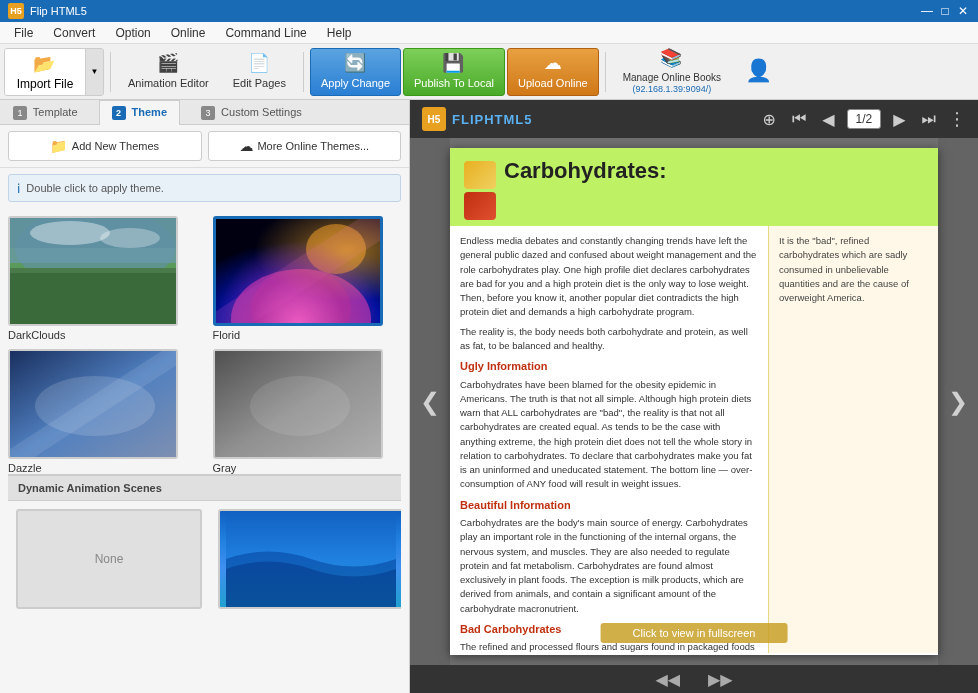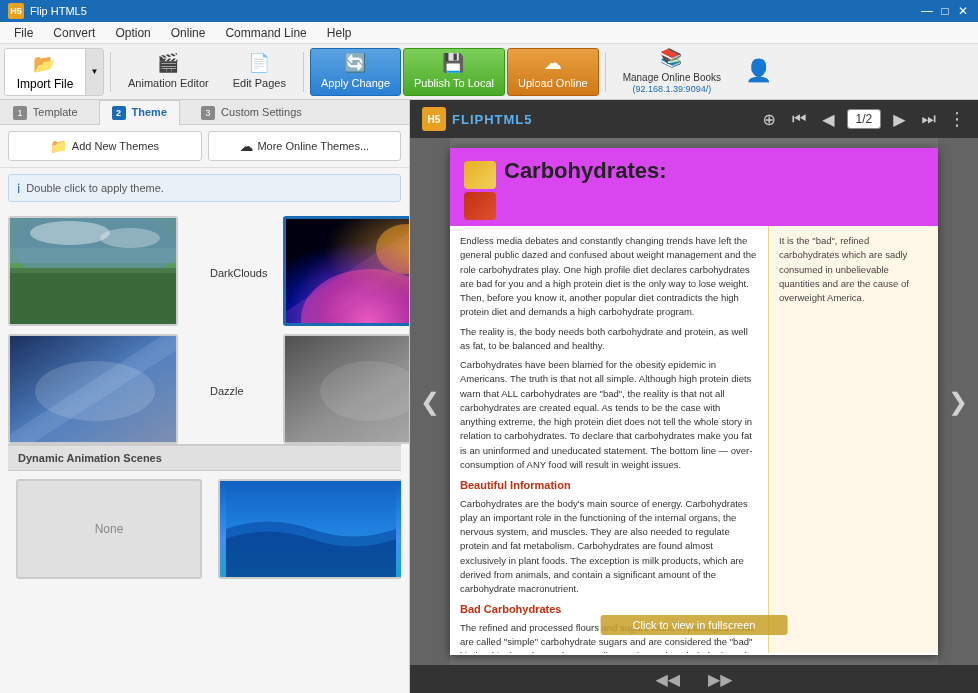--- a/index.html
+++ b/index.html
@@ -167,24 +167,23 @@
       gap: 6px;
     }
     .info-icon { color: #1a6bb5; font-size: 13px; }
     .theme-grid-inner {
       display: grid;
       grid-template-columns: 1fr 1fr;
       gap: 8px 16px;
     }
     .theme-item {
       display: flex;
-      flex-direction: row;
-      align-items: center;
-      cursor: pointer;
-      gap: 32px;
+      flex-direction: column;
+      align-items: flex-start;
+      cursor: pointer;
     }
     .theme-thumb {
       width: 170px;
       height: 110px;
       border: 2px solid #ccc;
       border-radius: 3px;
       overflow: hidden;
       position: relative;
     }
     .theme-item.selected .theme-thumb { border-color: #1a6bb5; border-width: 3px; }
@@ -292,21 +291,21 @@
     .page-title-main {
       font-size: 22px;
       font-weight: bold;
       color: #222;
       line-height: 1.2;
     }
 
     
     .fullscreen-hint {
       position: absolute;
-      bottom: 20px;
+      bottom: 12px;
       left: 50%;
       transform: translateX(-50%);
       background: rgba(200, 160, 40, 0.85);
       color: white;
       padding: 4px 32px;
       border-radius: 3px;
       font-size: 11px;
       cursor: pointer;
       white-space: nowrap;
     }
@@ -601,35 +600,36 @@
       <button class="preview-btn">⏭</button>
       <span class="preview-more">⋮</span>
     </div>
 
     <div class="book-area">
 
       <div class="nav-arrow">❮</div>
 
       <div class="page-content">
 
-        <div style="background: #d946ef; padding: 10px 14px 6px; display: flex; align-items: flex-start; gap: 8px;">
+        <div style="background: #bef264; padding: 10px 14px 6px; display: flex; align-items: flex-start; gap: 8px;">
           <div style="display: flex; flex-direction: column; gap: 3px; padding-top: 3px;">
             <div style="width: 32px; height: 28px; background: linear-gradient(135deg, #e8b020, #f0d060); border-radius: 4px;"></div>
             <div style="width: 32px; height: 28px; background: linear-gradient(135deg, #c03010, #e05030); border-radius: 4px;"></div>
           </div>
           <div>
             <div class="page-title-main">Carbohydrates:</div>
           </div>
         </div>
 
         <div style="display: flex; overflow: hidden; height: calc(100% - 80px);">
 
           <div style="flex: 1; padding: 8px 10px; overflow: hidden; font-size: 9.5px; color: #333; line-height: 1.5;">
             <p style="margin-bottom: 5px;">Endless media debates and constantly changing trends have left the general public dazed and confused about weight management and the role carbohydrates play. One high profile diet declares carbohydrates are bad for you and a high protein diet is the only way to lose weight. Then, before you know it, another popular diet contradicts the high protein diet and demands a high carbohydrate program.</p>
             <p style="margin-bottom: 5px;">The reality is, the body needs both carbohydrate and protein, as well as fat, to be balanced and healthy.</p>
+            <p style="font-size: 11px; font-weight: bold; color: #c03010; margin: 5px 0 3px;">Ugly Information</p>
             <p style="margin-bottom: 5px;">Carbohydrates have been blamed for the obesity epidemic in Americans. The truth is that not all simple. Although high protein diets warn that ALL carbohydrates are "bad", the reality is that not all carbohydrates are created equal. As tends to be the case with anything extreme, the high protein diet does not tell the whole story in relation to carbohydrates. To declare that carbohydrates make you fat is an uninformed and uneducated statement. The bottom line — over-consumption of ANY food will result in weight issues.</p>
             <p style="font-size: 11px; font-weight: bold; color: #c03010; margin: 5px 0 3px;">Beautiful Information</p>
             <p style="margin-bottom: 5px;">Carbohydrates are the body's main source of energy. Carbohydrates play an important role in the functioning of the internal organs, the nervous system, and muscles. They are also needed to regulate protein and fat metabolism. Carbohydrates are found almost exclusively in plant foods. The exception is milk products, which are derived from animals, and contain a significant amount of the carbohydrate macronutrient.</p>
             <p style="font-size: 11px; font-weight: bold; color: #c03010; margin: 5px 0 3px;">Bad Carbohydrates</p>
             <p>The refined and processed flours and sugars found in packaged foods are called "simple" carbohydrate sugars and are considered the "bad" kind. White breads, crackers, candies, and store bought baked goods such as cookies and cakes, are not the type of carbohydrates you want to be consuming. These are indeed "bad" carbohydrates and are full of fat. They are made with refined white flour and contain little to no fiber and need to be minimized or</p>
           </div>
 
           <div style="width: 170px; padding: 8px 10px; background: #fff8e8; border-left: 1px solid #e8d880; font-size: 9.5px; color: #444; line-height: 1.5;">
             <p>It is the "bad", refined carbohydrates which are sadly consumed in unbelievable quantities and are the cause of overweight America.</p>
           </div>

